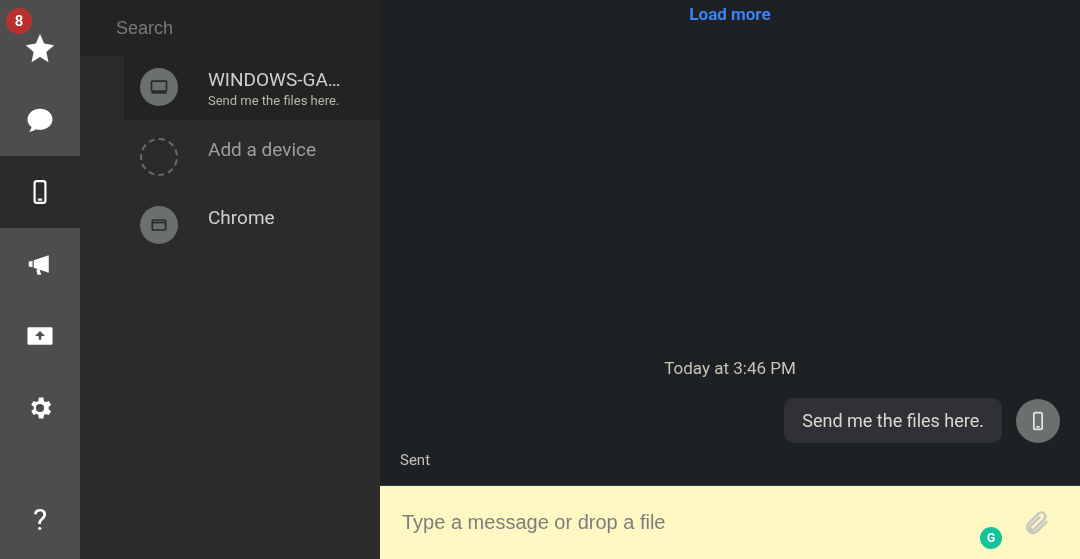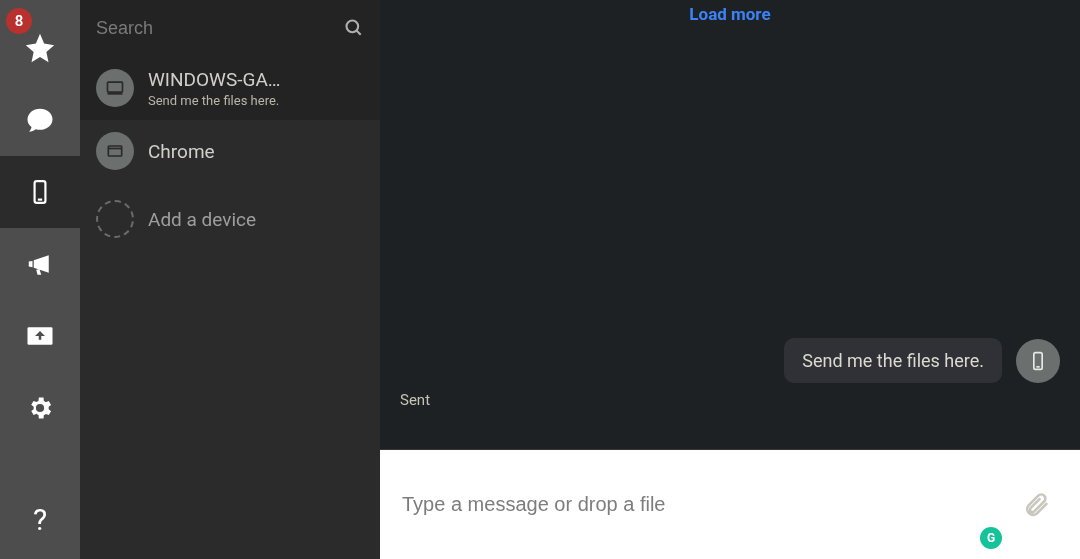--- a/index.html
+++ b/index.html
@@ -54,45 +54,46 @@
     .sidebar {
       width: 300px;
       background: #2b2b2b;
       display: flex;
       flex-direction: column;
     }
     .search-box {
       height: 56px;
       display: flex;
       align-items: center;
-      padding: 0 16px;
+      padding: 0 36px;
       background: #232323;
       gap: 12px;
     }
     .search-input {
       flex: 1;
       background: transparent;
       border: none;
       outline: none;
       color: #888;
       font-size: 18px;
     }
     .search-input::placeholder {
       color: #7a7a7a;
     }
     .device-list {
       display: flex;
       flex-direction: column;
     }
     .device-item {
       display: flex;
-      align-items: center;
+      align-items: flex-start;
       padding: 12px 16px;
-      gap: 14px;
+      gap: 30px;
       cursor: pointer;
+      margin-left: 44px;
     }
     .device-item.selected {
       background: #232323;
     }
     .device-icon {
       width: 38px;
       height: 38px;
       border-radius: 50%;
       background: #6b6f6e;
       display: flex;
@@ -179,27 +180,26 @@
       justify-content: center;
       flex-shrink: 0;
     }
     .status {
       color: #c5c2b6;
       font-size: 15px;
       padding-right: 62px;
     }
     .composer {
       border-top: 1px solid #363636;
-      background: #ffffff;
+      background: #fef9c3;
       display: flex;
       align-items: center;
       padding: 0 22px;
-      height: 110px;
+      height: 74px;
       position: relative;
-      margin-top: 24px;
     }
     .composer-input {
       flex: 1;
       background: transparent;
       border: none;
       outline: none;
       color: #888;
       font-size: 20px;
     }
     .composer-input::placeholder {
@@ -285,43 +285,44 @@
         <svg width="20" height="20" viewBox="0 0 24 24" fill="none" stroke="#2a2a2a" stroke-width="2">
             <rect x="3" y="5" width="18" height="12" rx="1"></rect>
             <line x1="3" y1="19" x2="21" y2="19"></line>
           </svg>
       </div>
       <div class="device-info">
         <span class="device-name">WINDOWS-GA…</span>
         <span class="device-preview">Send me the files here.</span>
       </div>
     </div>
+    <div class="device-item add-device">
+      <div class="device-icon dashed"></div>
+      <div class="device-info">
+        <span class="device-name">Add a device</span>
+      </div>
+    </div>
     <div class="device-item">
       <div class="device-icon">
         <svg width="20" height="20" viewBox="0 0 24 24" fill="none" stroke="#2a2a2a" stroke-width="2">
             <rect x="4" y="6" width="16" height="12" rx="1"></rect>
             <line x1="4" y1="9" x2="20" y2="9"></line>
           </svg>
       </div>
       <div class="device-info">
         <span class="device-name">Chrome</span>
       </div>
     </div>
-    <div class="device-item add-device">
-      <div class="device-icon dashed"></div>
-      <div class="device-info">
-        <span class="device-name">Add a device</span>
-      </div>
-    </div>
   </div>
 </div>
 
 <div class="chat-area">
   <div class="load-more">Load more</div>
   <div class="messages">
+    <div class="timestamp">Today at 3:46 PM</div>
     <div class="message-row">
       <div class="bubble">Send me the files here.</div>
       <div class="avatar">
         <svg width="20" height="20" viewBox="0 0 24 24" fill="none" stroke="#e8e8e8" stroke-width="2">
             <rect x="7" y="2" width="10" height="20" rx="2"></rect>
             <line x1="10" y1="19" x2="14" y2="19"></line>
           </svg>
       </div>
     </div>
     <div class="status">Sent</div>

